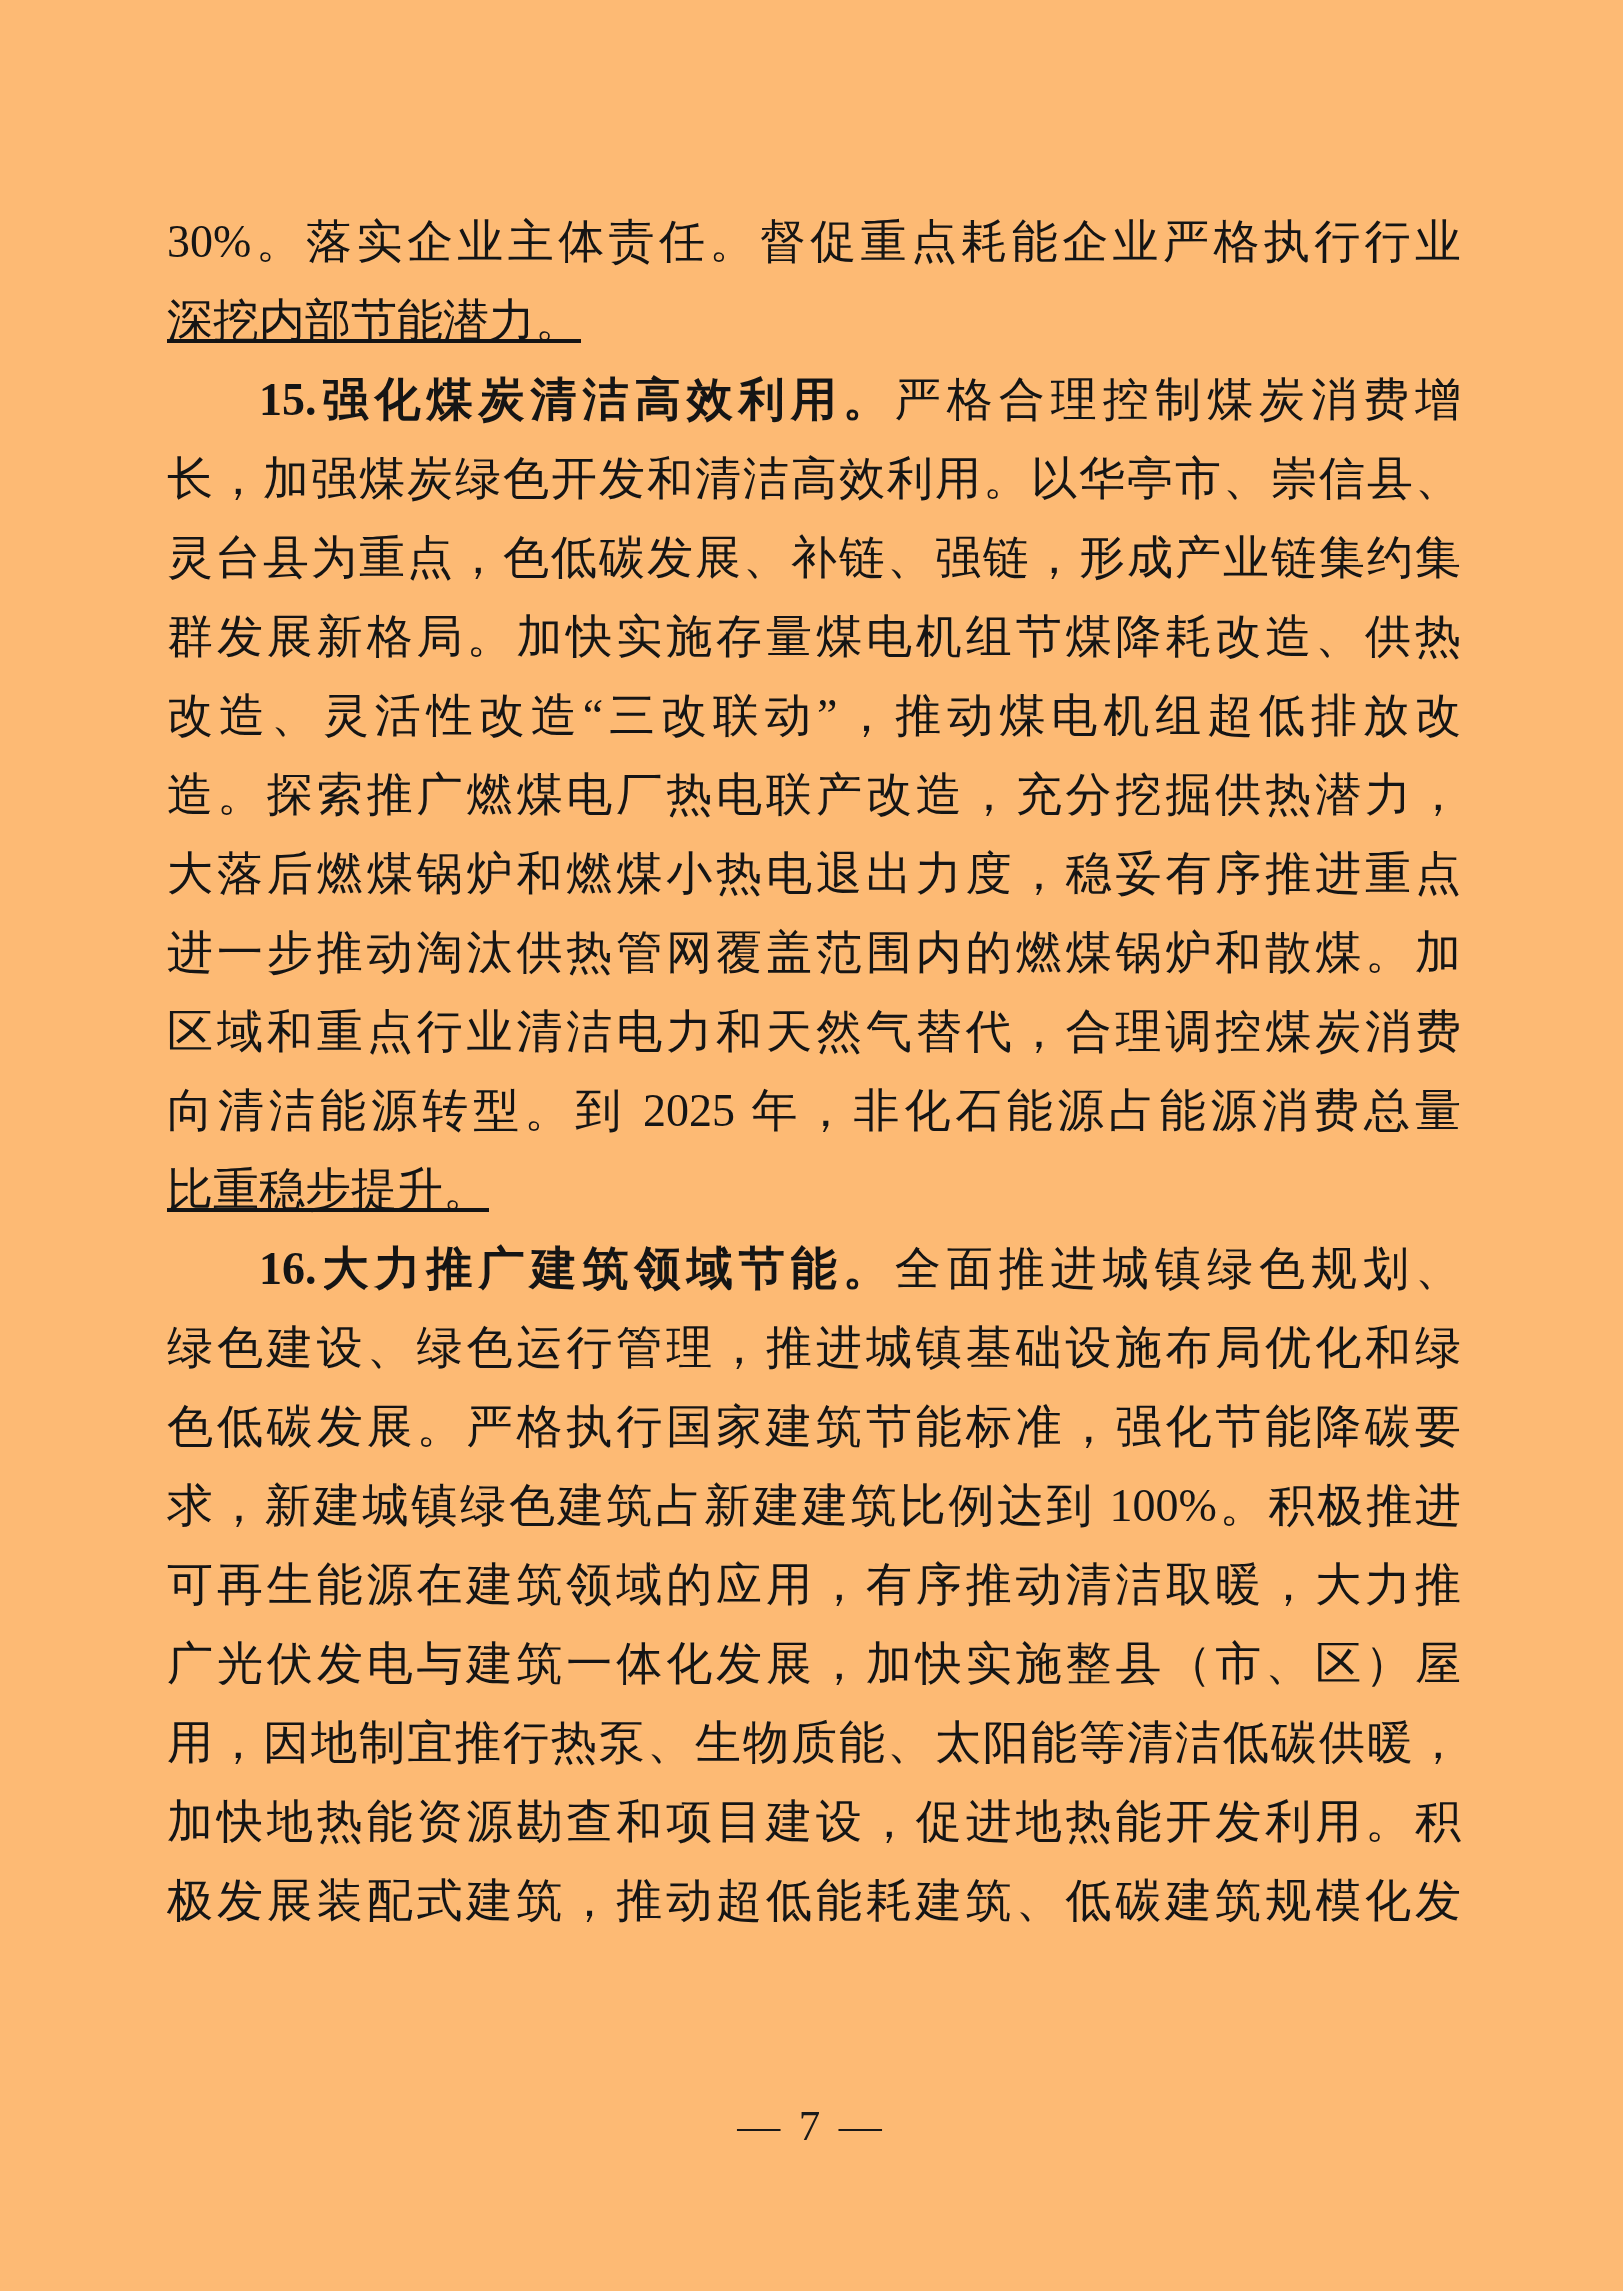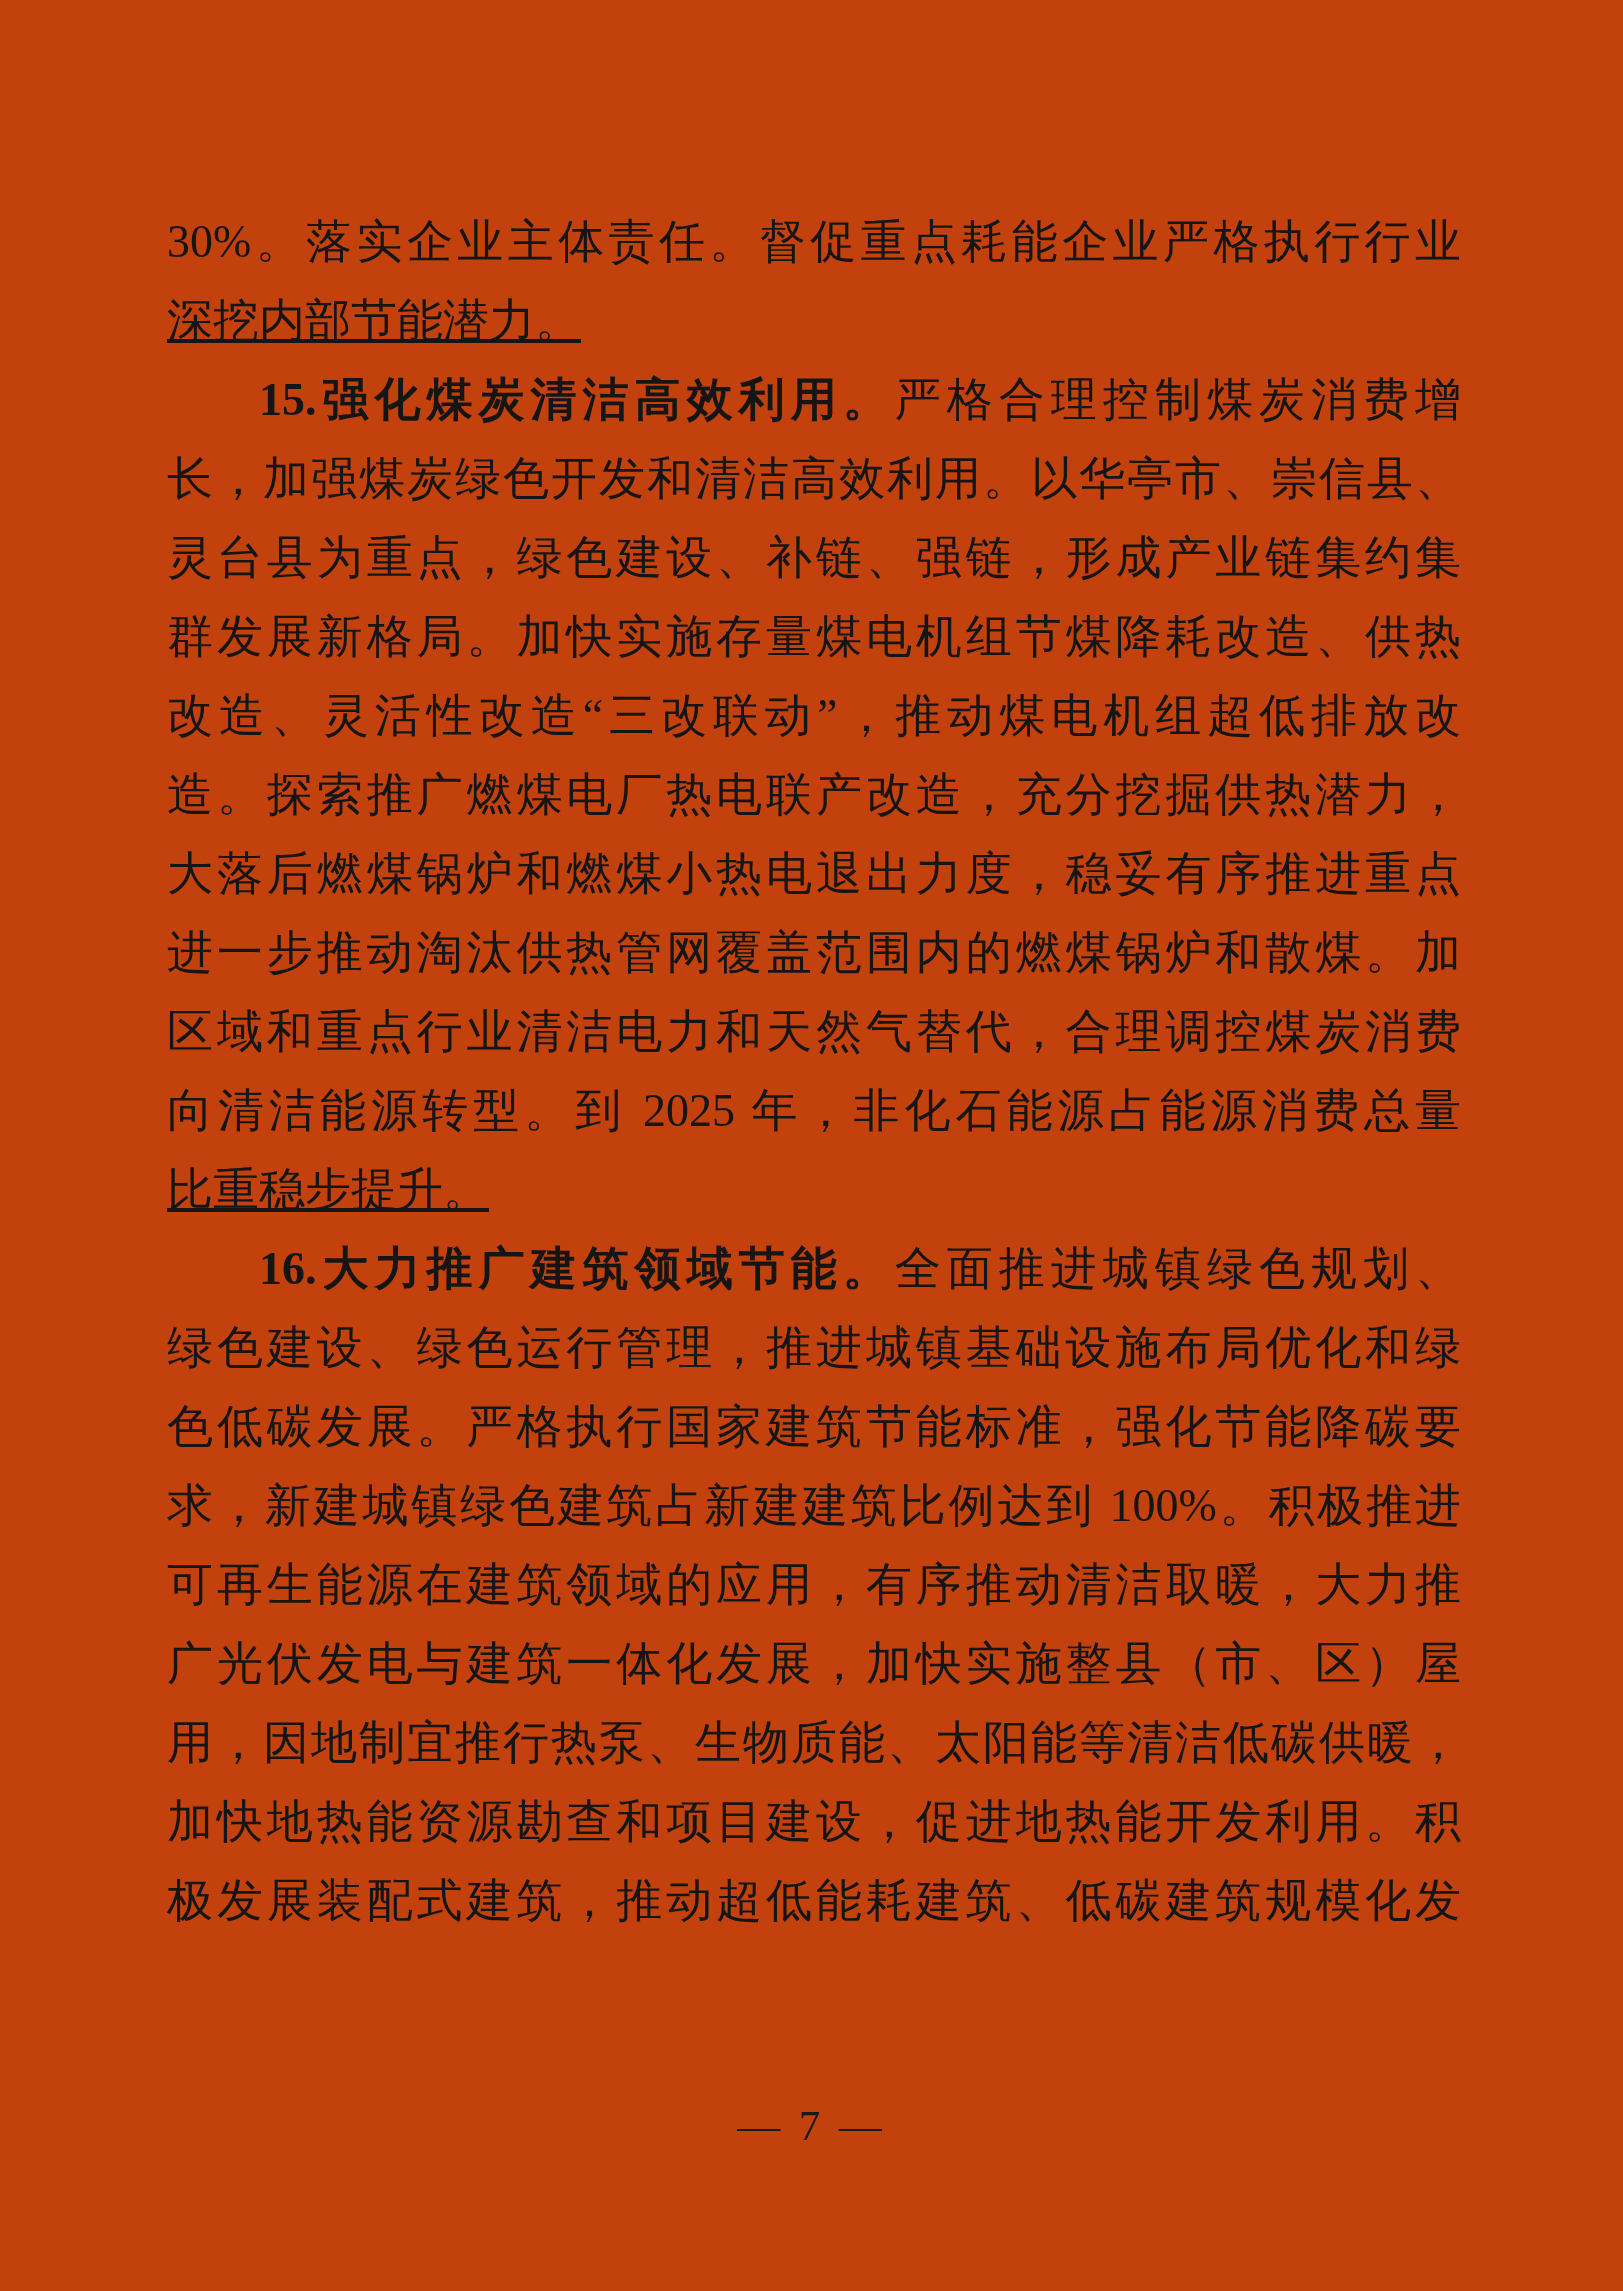--- a/index.html
+++ b/index.html
@@ -4,21 +4,21 @@
 <style>
   html, body {
     margin: 0;
     padding: 0;
     background: #e8e8e8;
   }
   .page {
     position: relative;
     width: 1623px;
     height: 2292px;
-    background: #c2410c;
+    background: #fdba74;
     font-family: "Liberation Serif", serif;
     color: #151515;
     overflow: hidden;
   }
   .body-text {
     position: absolute;
     left: 167px;
     top: 202px;
     width: 1294px;
   }
@@ -55,21 +55,21 @@
 </style>
 </head>
 <body>
 
 <div class="page">
   <div class="body-text">
       <div class="line"><span>30%。落实企业主体责任。督促重点耗能企业严格执行行业</span></div>
       <div class="line end"><span>深挖内部节能潜力。</span></div>
       <div class="line indent"><span class="lead-bold">15.强化煤炭清洁高效利用。</span><span>严格合理控制煤炭消费增</span></div>
       <div class="line"><span>长，加强煤炭绿色开发和清洁高效利用。以华亭市、崇信县、</span></div>
-      <div class="line"><span>灵台县为重点，绿色建设、补链、强链，形成产业链集约集</span></div>
+      <div class="line"><span>灵台县为重点，色低碳发展、补链、强链，形成产业链集约集</span></div>
       <div class="line"><span>群发展新格局。加快实施存量煤电机组节煤降耗改造、供热</span></div>
       <div class="line"><span>改造、灵活性改造“三改联动”，推动煤电机组超低排放改</span></div>
       <div class="line"><span>造。探索推广燃煤电厂热电联产改造，充分挖掘供热潜力，</span></div>
       <div class="line"><span>大落后燃煤锅炉和燃煤小热电退出力度，稳妥有序推进重点</span></div>
       <div class="line"><span>进一步推动淘汰供热管网覆盖范围内的燃煤锅炉和散煤。加</span></div>
       <div class="line"><span>区域和重点行业清洁电力和天然气替代，合理调控煤炭消费</span></div>
       <div class="line"><span>向清洁能源转型。到 2025 年，非化石能源占能源消费总量</span></div>
       <div class="line end"><span>比重稳步提升。</span></div>
       <div class="line indent"><span class="lead-bold">16.大力推广建筑领域节能。</span><span>全面推进城镇绿色规划、</span></div>
       <div class="line"><span>绿色建设、绿色运行管理，推进城镇基础设施布局优化和绿</span></div>

